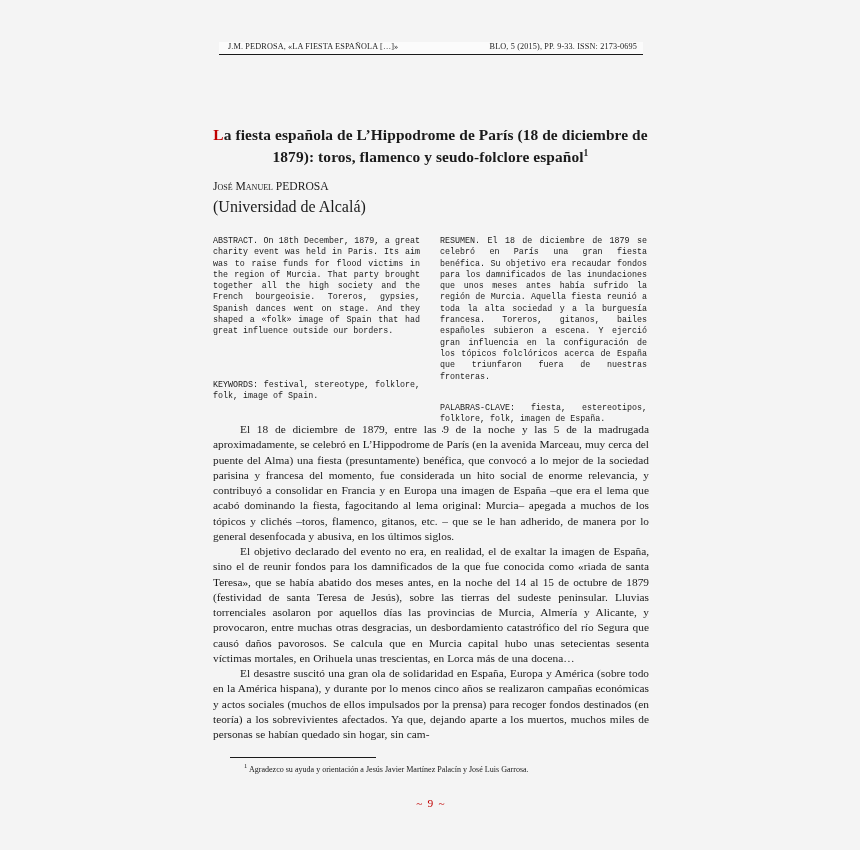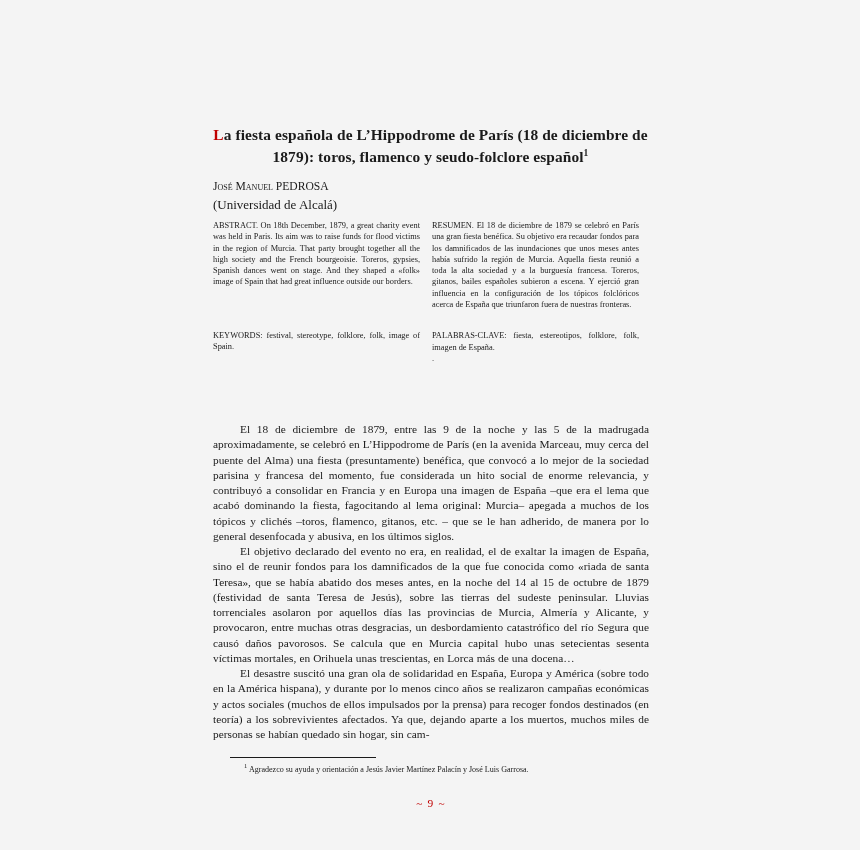--- a/index.html
+++ b/index.html
@@ -74,32 +74,33 @@
     left: 213px;
     top: 178px;
     width: 435px;
     text-align: left;
   }
   .author-name {
     font-size: 11.6px;
     line-height: 1.5;
   }
   .author-aff {
-    font-size: 13px;
+    font-size: 16px;
     line-height: 1.5;
   }
 
   
   .abs-wrap {
     position: absolute;
     left: 213px;
-    top: 220px;
+    top: 236px;
     width: 435px;
     display: flex;
-    gap: 12px;
+    gap: 20px;
+    font-family: Liberation Mono, monospace;
   }
   .abs-col {
     width: 207px;
   }
   .abs-para {
     font-size: 8.35px;
     line-height: 1.355;
     text-align: justify;
     margin: 0;
     hyphens: none;
@@ -167,20 +168,24 @@
     font-size: 11.4px;
     color: #c00000;
     letter-spacing: 1.2px;
   }
 </style>
 </head>
 <body>
 
 <div class="page">
 
+  <div class="running-head">
+    <span class="rh-left sc">J.M. PEDROSA, «LA FIESTA ESPAÑOLA […]»</span>
+    <span class="rh-right sc">BLO, 5 (2015), PP. 9-33. ISSN: 2173-0695</span>
+  </div>
 
   <div class="title-block">
     <h1 class="title"><span class="dropcap-red">L</span><span>a fiesta española de L’Hippodrome de París (18 de diciembre de 1879): toros, flamenco y seudo-folclore español</span><span class="fn-ref">1</span></h1>
   </div>
 
   <div class="author-block">
     <div class="author-name sc">José Manuel PEDROSA</div>
     <div class="author-aff">(Universidad de Alcalá)</div>
   </div>
 

